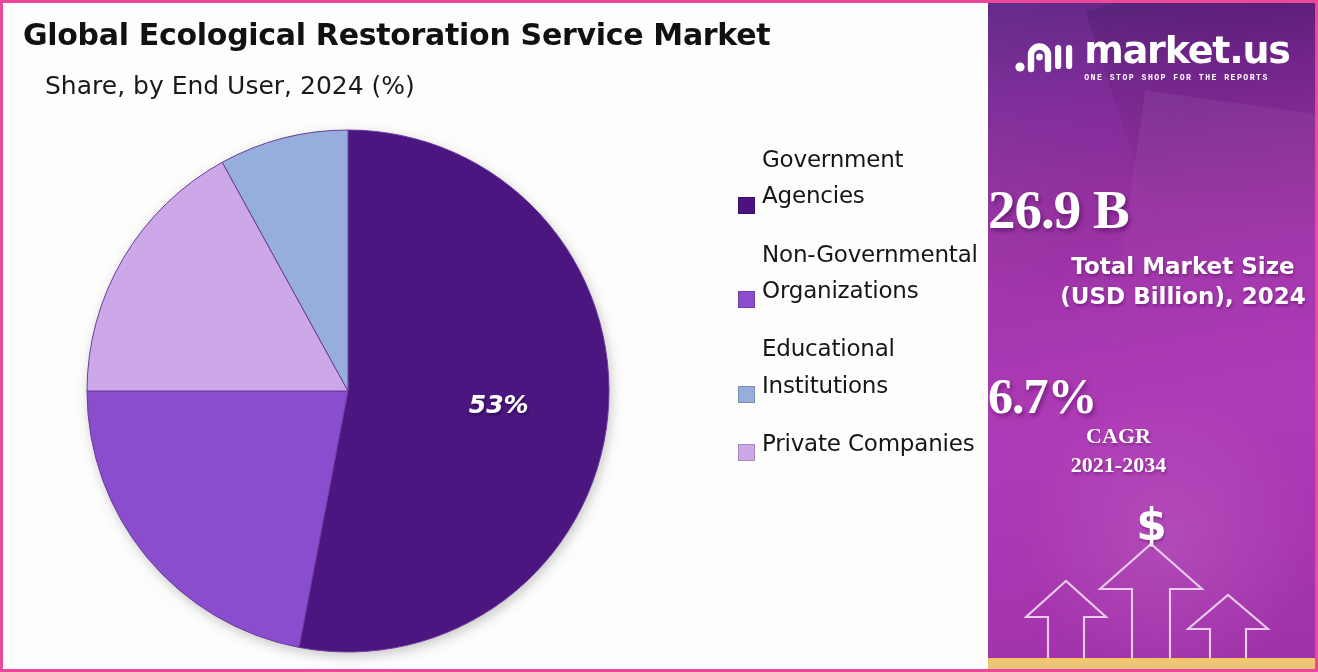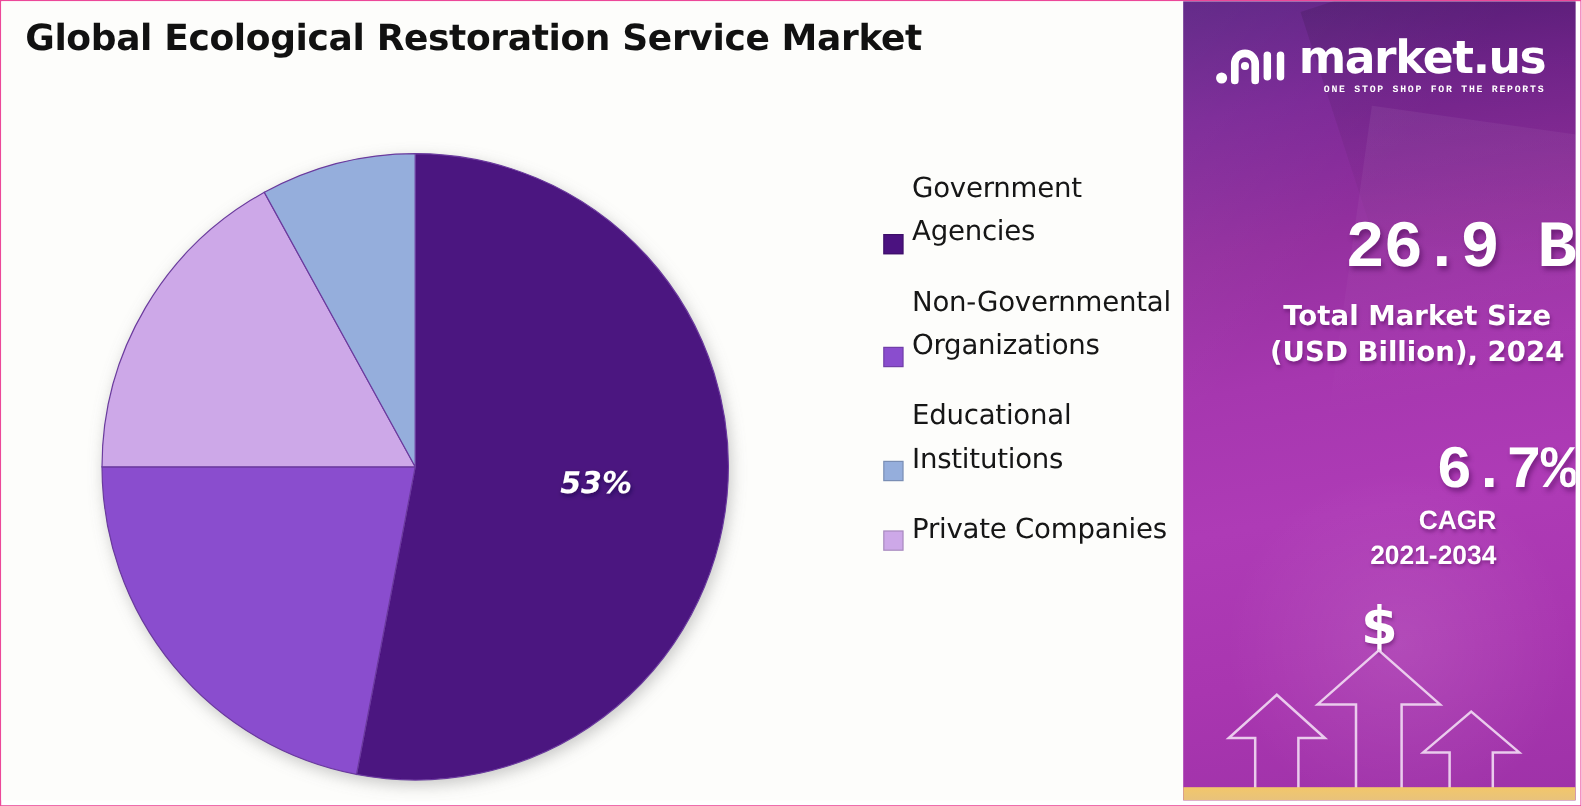--- a/index.html
+++ b/index.html
@@ -6,21 +6,21 @@
   * { margin:0; padding:0; box-sizing:border-box; }
   html,body { width:1318px; height:672px; overflow:hidden; }
   body {
     font-family:"DejaVu Sans", sans-serif;
     background:#ffffff;
   }
 
   .frame {
     position:relative;
     width:1318px; height:672px;
-    border:1px solid #ec4899;
+    border:3px solid #ec4899;
     background:#FFFFFF;
     overflow:hidden;
   }
 
   
   .chart-area {
     position:absolute;
     left:0; top:0;
     width:985px; height:666px;
     background:#FDFDFB;
@@ -133,21 +133,21 @@
   
   .logo-row {
     position:absolute;
     left:0; top:28px;
     width:327px;
     display:flex;
     align-items:center;
     justify-content:center;
   }
   .logo-mark { margin-right:9px; }
-  .logo-text-wrap { display:flex; flex-direction:column; align-items:flex-end; }
+  .logo-text-wrap { display:flex; flex-direction:column; align-items:flex-start; }
   .logo-word {
     font-family:"DejaVu Sans", sans-serif;
     font-weight:bold;
     font-size:38px;
     color:#FFFFFF;
     letter-spacing:-1.2px;
     line-height:1;
   }
   .logo-tag {
     font-family:Liberation Mono, monospace;
@@ -155,40 +155,40 @@
     font-size:8.2px;
     color:#FFFFFF;
     letter-spacing:1.45px;
     margin-top:4px;
     white-space:nowrap;
   }
 
   .big-stat {
     position:absolute;
     left:0; width:327px;
-    text-align:right;
-    font-family:Liberation Mono, monospace;
+    text-align:left;
+    font-family:Liberation Serif, serif;
     font-weight:bold;
     color:#FFFFFF;
     text-shadow:2px 3px 4px rgba(60,0,70,0.45);
   }
   .stat-value-1 { top:175px; font-size:55px; letter-spacing:-1px; }
   .stat-caption-1 {
     position:absolute; left:0; top:248px; width:390px;
     text-align:center;
     font-family:"DejaVu Sans", sans-serif;
     font-weight:bold; font-size:23px; line-height:1.32;
     color:#FFFFFF;
     text-shadow:1px 2px 3px rgba(60,0,70,0.4);
   }
   .stat-value-2 { top:348px; font-size:50px; letter-spacing:-1px;margin-top:16px; }
   .stat-caption-2 {
     position:absolute; left:0; top:418px; width:261px;
-    text-align:right;
-    font-family:Liberation Sans, sans-serif;
+    text-align:center;
+    font-family:Liberation Serif, serif;
     font-weight:bold; font-size:22px; line-height:1.32;
     color:#FFFFFF;
     text-shadow:1px 2px 3px rgba(60,0,70,0.4);
   }
 
   .graphic-zone {
     position:absolute;
     left:0; bottom:0;
     width:327px; height:180px;
   }
@@ -210,20 +210,21 @@
   }
 </style>
 </head>
 <body>
 
 <div class="frame">
 
   <div class="chart-area">
 
     <div class="title">Global Ecological Restoration Service Market</div>
+    <div class="subtitle">Share, by  End User, 2024 (%)</div>
 
     <div class="pie-wrap">
       <svg class="pie-svg" width="580" height="560" viewBox="0 0 580 560">
         <defs>
           <filter id="pieShadow" x="-25%" y="-25%" width="150%" height="150%">
             <feDropShadow dx="2" dy="4" stdDeviation="6" flood-color="#888888" flood-opacity="0.45"></feDropShadow>
           </filter>
           <filter id="lblShadow" x="-45%" y="-45%" width="190%" height="190%">
             <feDropShadow dx="1" dy="2" stdDeviation="1.6" flood-color="#14003A" flood-opacity="0.55"></feDropShadow>
           </filter>

